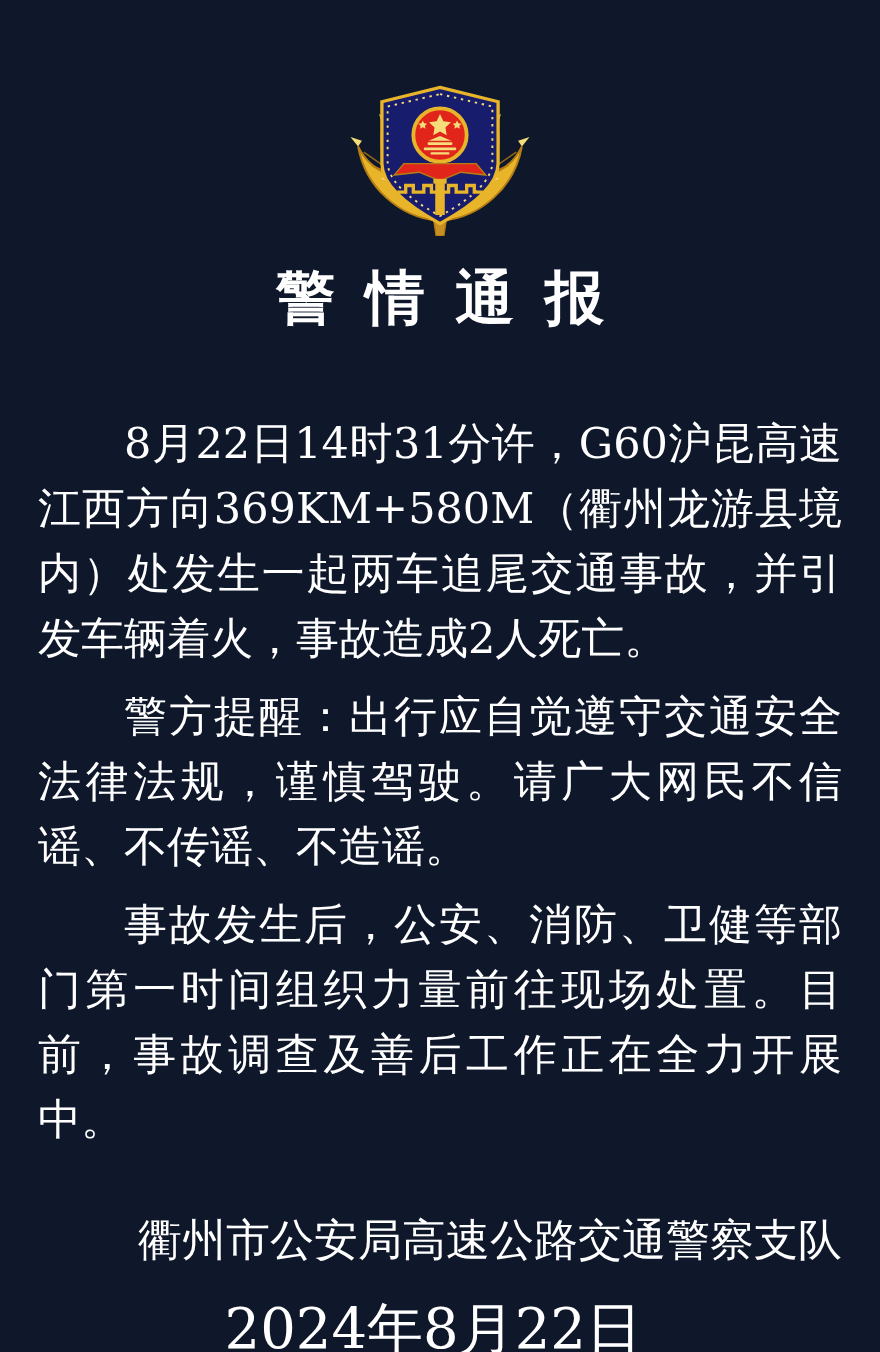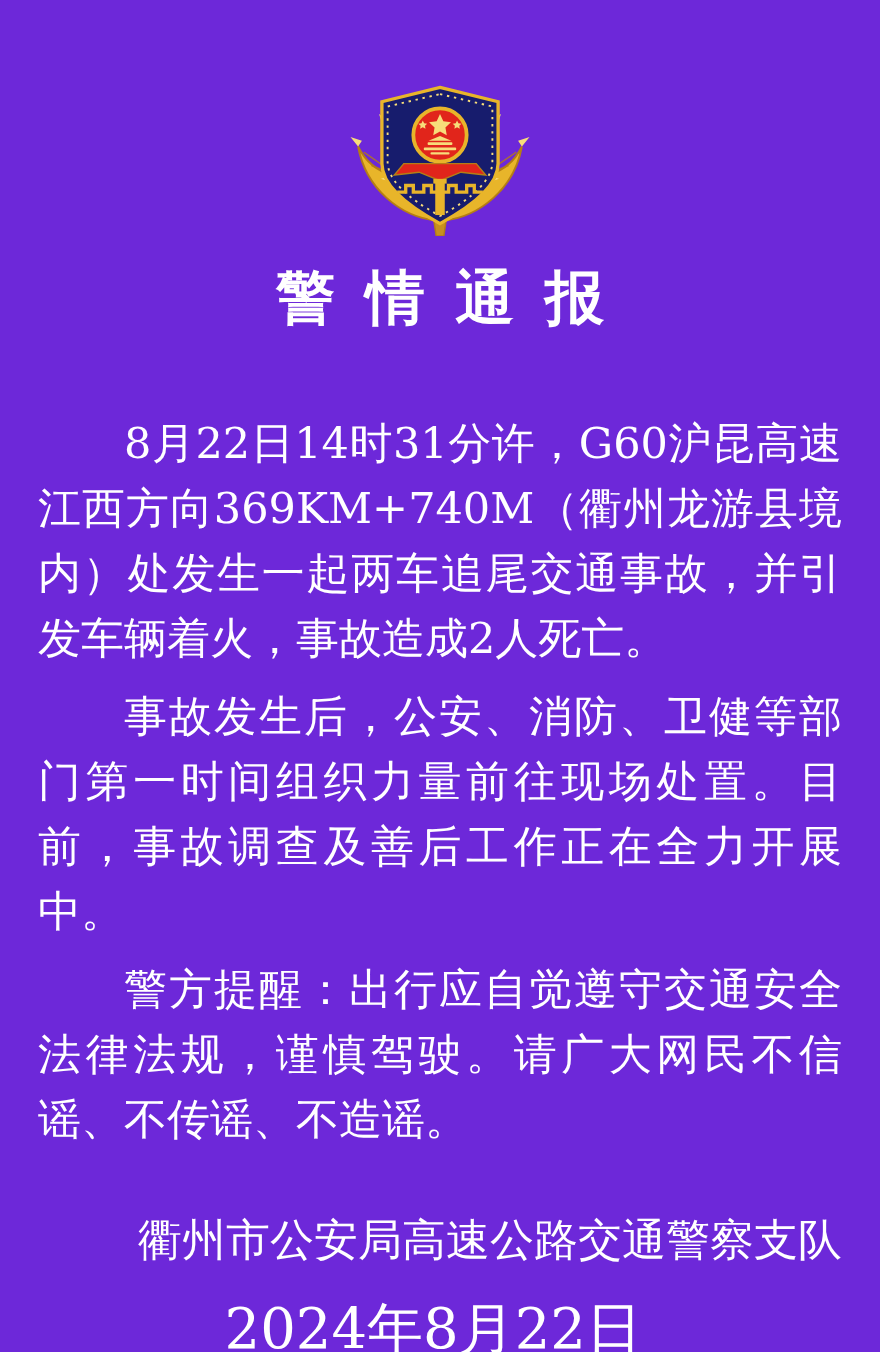--- a/index.html
+++ b/index.html
@@ -4,21 +4,21 @@
 <style>
   html, body { margin: 0; padding: 0; }
   body {
     font-family: "DejaVu Serif", "Liberation Serif", serif;
     background: #0b4ea2;
   }
   .poster {
     position: relative;
     width: 880px;
     height: 1352px;
-    background: #6d28d9;
+    background: #0f172a;
     color: #ffffff;
     overflow: hidden;
     margin: 0 auto;
   }
   .badge-wrap {
     padding-top: 76px;
     display: flex;
     justify-content: center;
   }
   .poster-title {
@@ -106,22 +106,22 @@
         <path d="M55,122 h9 v-7 h8 v7 h11 v-7 h8 v7 h18 v-7 h8 v7 h11 v-7 h8 v7 h9" fill="none" stroke="#e8b52a" stroke-width="3.5"></path>
         <rect x="95" y="112" width="10" height="34" fill="#e8b52a"></rect>
         <rect x="93" y="108" width="14" height="5" fill="#e8b52a"></rect>
       </svg>
     </span>
   </div>
 
   <div class="poster-title">警情通报</div>
 
   <div class="notice-body">
-    <p>8月22日14时31分许，G60沪昆高速江西方向369KM+740M（衢州龙游县境内）处发生一起两车追尾交通事故，并引发车辆着火，事故造成2人死亡。</p>
+    <p>8月22日14时31分许，G60沪昆高速江西方向369KM+580M（衢州龙游县境内）处发生一起两车追尾交通事故，并引发车辆着火，事故造成2人死亡。</p>
+    <p>警方提醒：出行应自觉遵守交通安全法律法规，谨慎驾驶。请广大网民不信谣、不传谣、不造谣。</p>
     <p>事故发生后，公安、消防、卫健等部门第一时间组织力量前往现场处置。目前，事故调查及善后工作正在全力开展中。</p>
-    <p>警方提醒：出行应自觉遵守交通安全法律法规，谨慎驾驶。请广大网民不信谣、不传谣、不造谣。</p>
   </div>
 
   <div class="footer-signature">衢州市公安局高速公路交通警察支队</div>
 
   <div class="footer-date">2024年8月22日</div>
 
 </div>
 
 </body></html>

